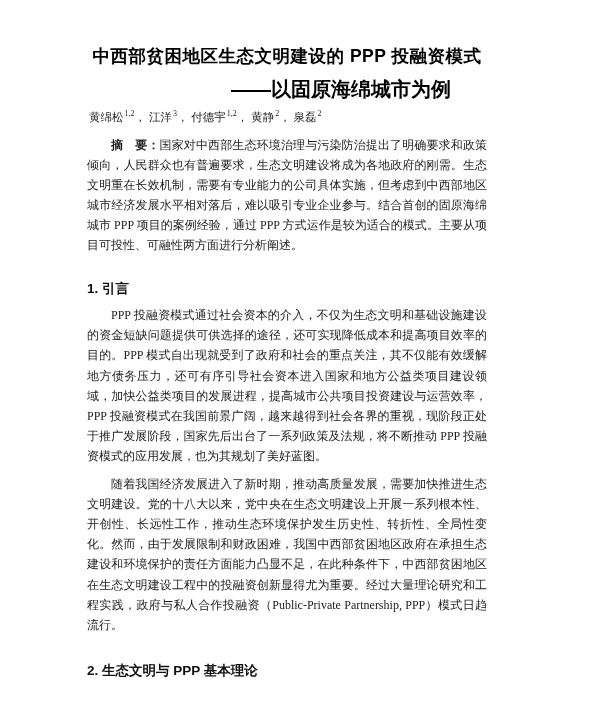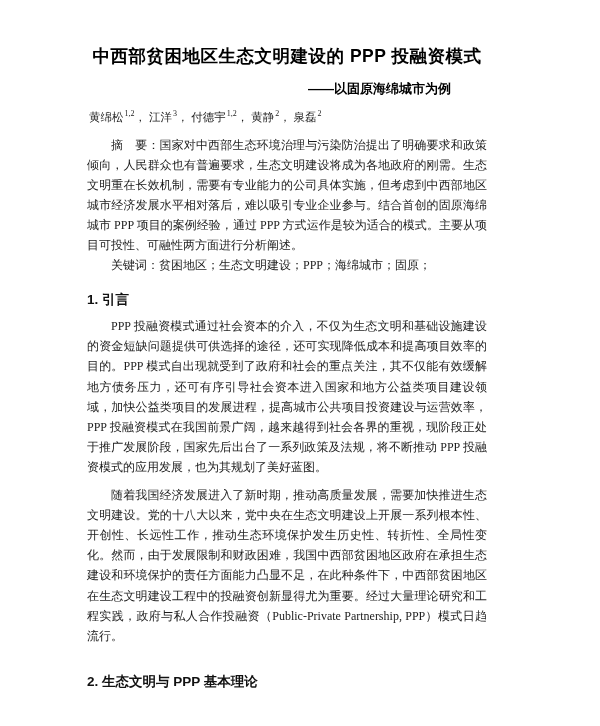--- a/index.html
+++ b/index.html
@@ -24,21 +24,21 @@
     font-size: 17.5px;
     line-height: 24px;
     text-align: center;
     color: #000;
     letter-spacing: 0.5px;
     margin: 0;
   }
   .subtitle {
     font-family: "Liberation Sans", "DejaVu Sans", sans-serif;
     font-weight: 700;
-    font-size: 13px;
+    font-size: 20px;
     line-height: 20px;
     text-align: right;
     padding-right: 36px;
     color: #000;
     margin: 11px 0 0 0;
   }
   .authors {
     font-size: 11.5px;
     line-height: 16px;
     margin: 10px 0 10px 0;
@@ -58,28 +58,28 @@
   .affil.first  { padding-left: 10px; }
   .affil.cont   { padding-left: 22px; }
   .abstract, .keywords {
     font-size: 12px;
     line-height: 20px;
     text-align: justify;
     text-indent: 2em;
     margin: 0;
   }
   .abstract { margin-top: 3px; }
-  .abstract .label, .keywords .label { font-weight: 400; }
+  .abstract .label, .keywords .label { font-weight: 700; }
   .sec-heading {
     font-family: "Liberation Sans", "DejaVu Sans", sans-serif;
     font-weight: 700;
     font-size: 13.5px;
     line-height: 18px;
     color: #111;
-    margin: 16px 0 0 0;
+    margin: 25px 0 0 0;
   }
   .body-para {
     font-size: 12px;
     line-height: 20.2px;
     text-align: justify;
     text-indent: 2em;
     margin: 7px 0 0 0;
   }
   .sec2-heading { margin-top: 27px; }
 </style>
@@ -96,21 +96,20 @@
     <span><span>黄绵松</span><sup>1,2</sup><span>，</span></span>
     <span><span>江洋</span><sup>3</sup><span>，</span></span>
     <span><span>付德宇</span><sup>1,2</sup><span>，</span></span>
     <span><span>黄静</span><sup>2</sup><span>，</span></span>
     <span><span>泉磊</span><sup>2</sup><span></span></span>
   </div>
 
 
   <p class="abstract"><span class="label">摘　要：</span><span>国家对中西部生态环境治理与污染防治提出了明确要求和政策倾向，人民群众也有普遍要求，生态文明建设将成为各地政府的刚需。生态文明重在长效机制，需要有专业能力的公司具体实施，但考虑到中西部地区城市经济发展水平相对落后，难以吸引专业企业参与。结合首创的固原海绵城市 PPP 项目的案例经验，通过 PPP 方式运作是较为适合的模式。主要从项目可投性、可融性两方面进行分析阐述。</span></p>
 
-  <p class="keywords"><span class="label">关键词：</span><span>贫困地区；生态文明建设；PPP；海绵城市；固原；</span></p>
 
   <h2 class="sec-heading">1. 引言</h2>
 
   <p class="body-para">PPP 投融资模式通过社会资本的介入，不仅为生态文明和基础设施建设的资金短缺问题提供可供选择的途径，还可实现降低成本和提高项目效率的目的。PPP 模式自出现就受到了政府和社会的重点关注，其不仅能有效缓解地方债务压力，还可有序引导社会资本进入国家和地方公益类项目建设领域，加快公益类项目的发展进程，提高城市公共项目投资建设与运营效率，PPP 投融资模式在我国前景广阔，越来越得到社会各界的重视，现阶段正处于推广发展阶段，国家先后出台了一系列政策及法规，将不断推动 PPP 投融资模式的应用发展，也为其规划了美好蓝图。</p>
 
   <p class="body-para">随着我国经济发展进入了新时期，推动高质量发展，需要加快推进生态文明建设。党的十八大以来，党中央在生态文明建设上开展一系列根本性、开创性、长远性工作，推动生态环境保护发生历史性、转折性、全局性变化。然而，由于发展限制和财政困难，我国中西部贫困地区政府在承担生态建设和环境保护的责任方面能力凸显不足，在此种条件下，中西部贫困地区在生态文明建设工程中的投融资创新显得尤为重要。经过大量理论研究和工程实践，政府与私人合作投融资（Public-Private Partnership, PPP）模式日趋流行。</p>
 
   <h2 class="sec-heading sec2-heading">2. 生态文明与 PPP 基本理论</h2>
 
 </div>

